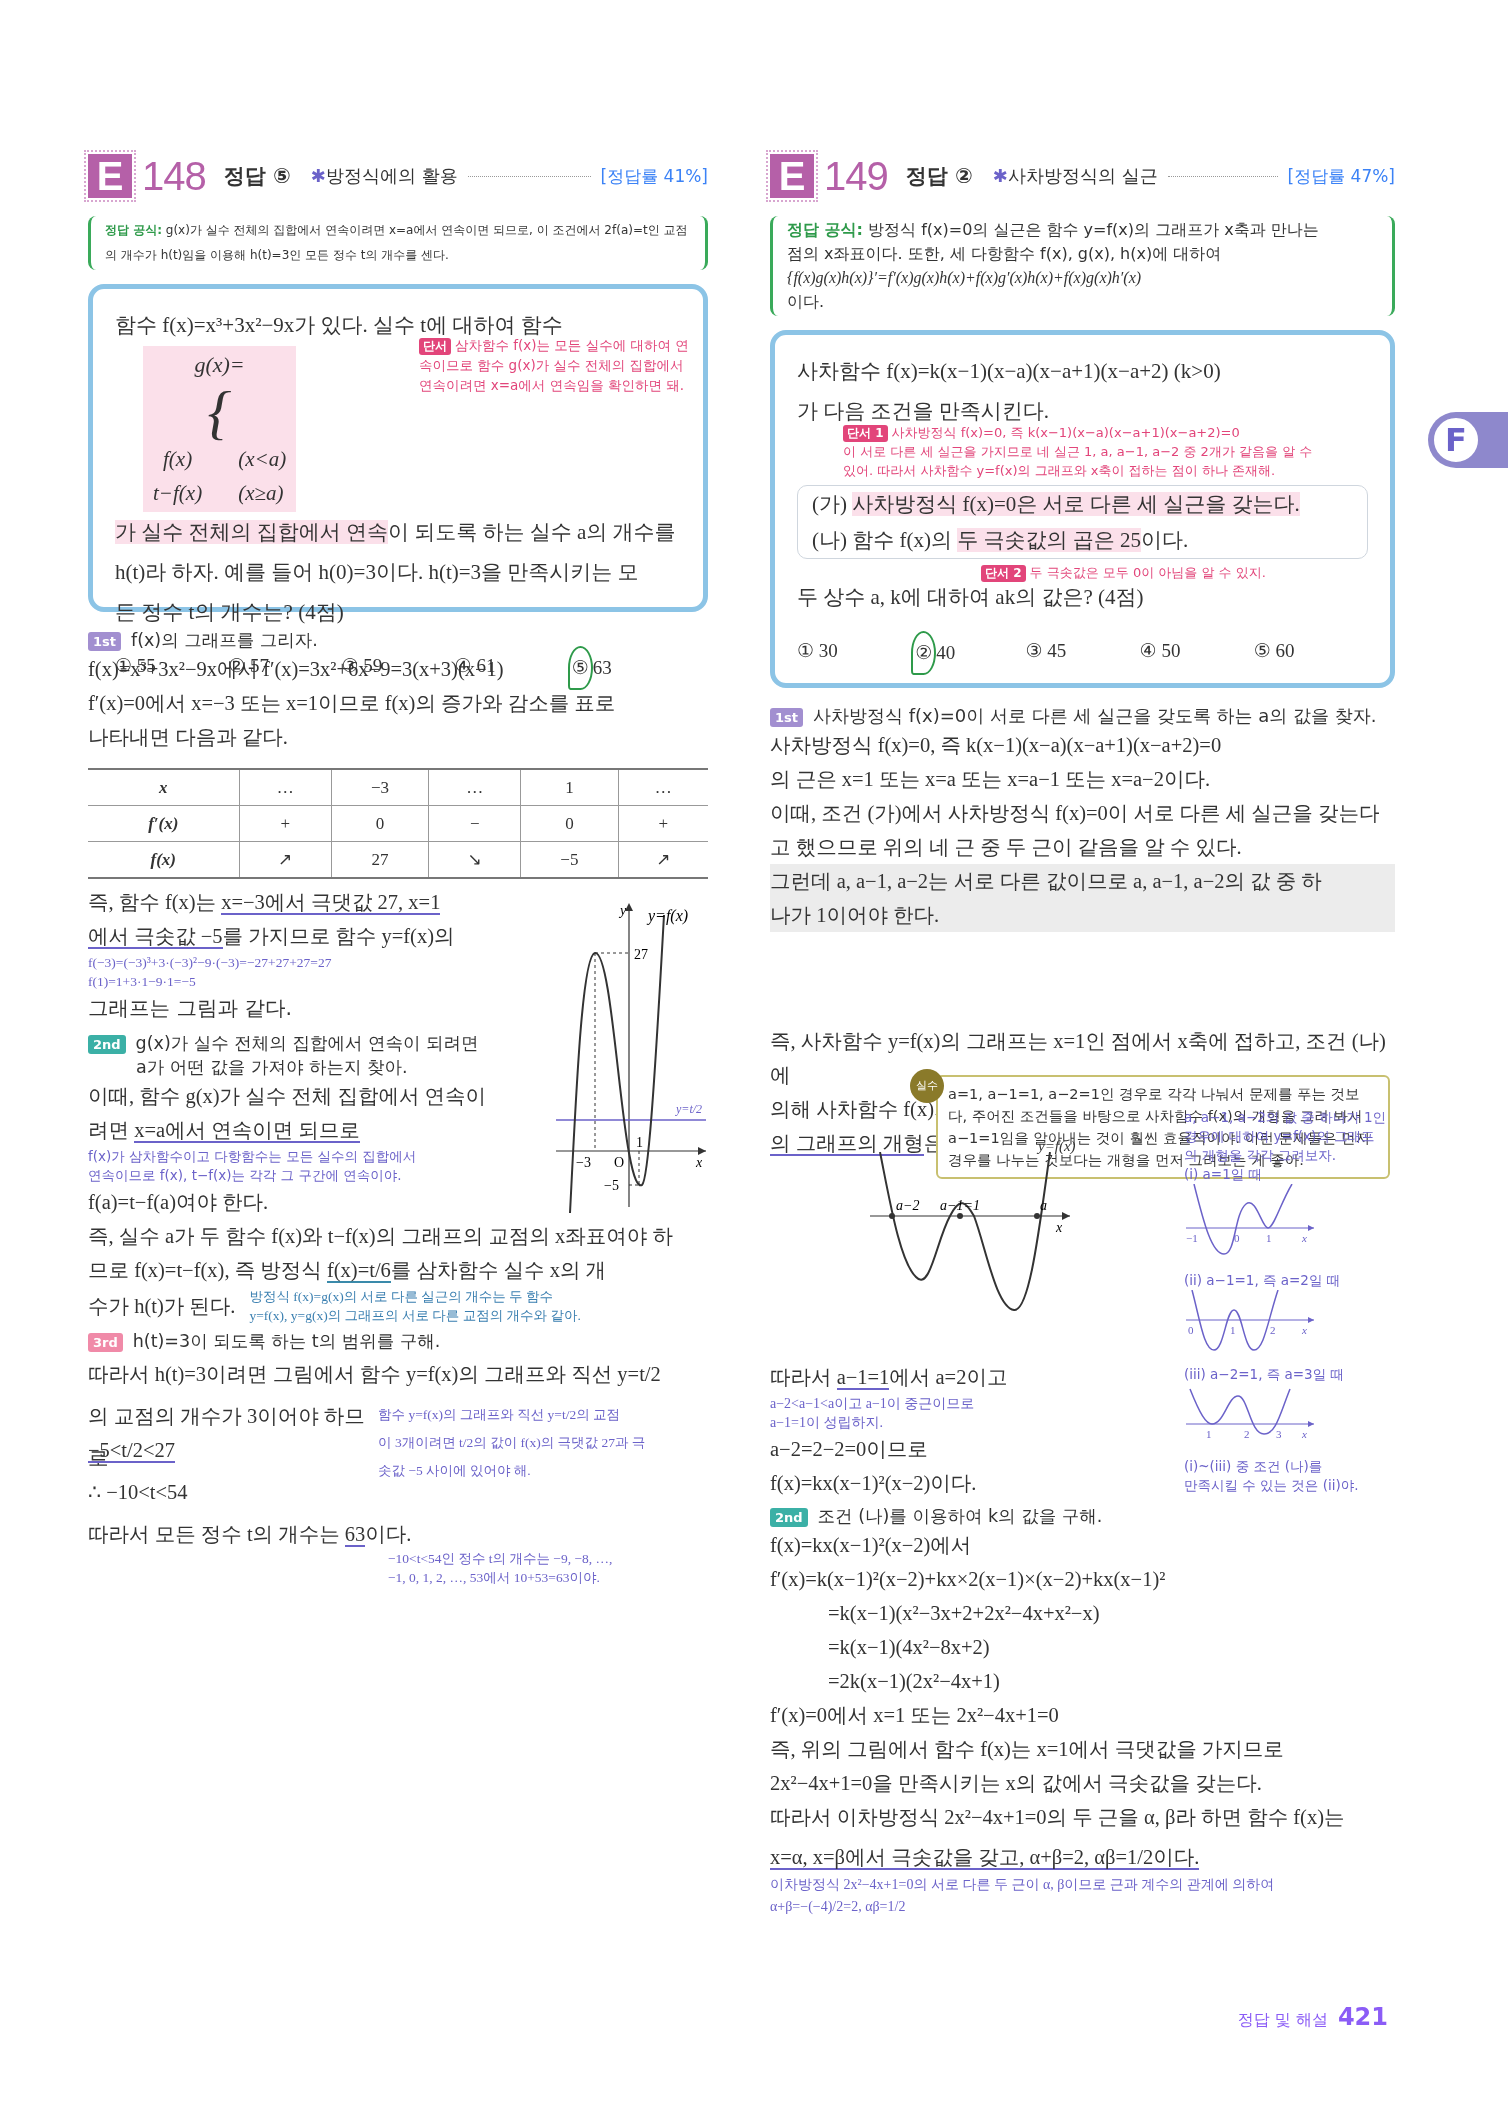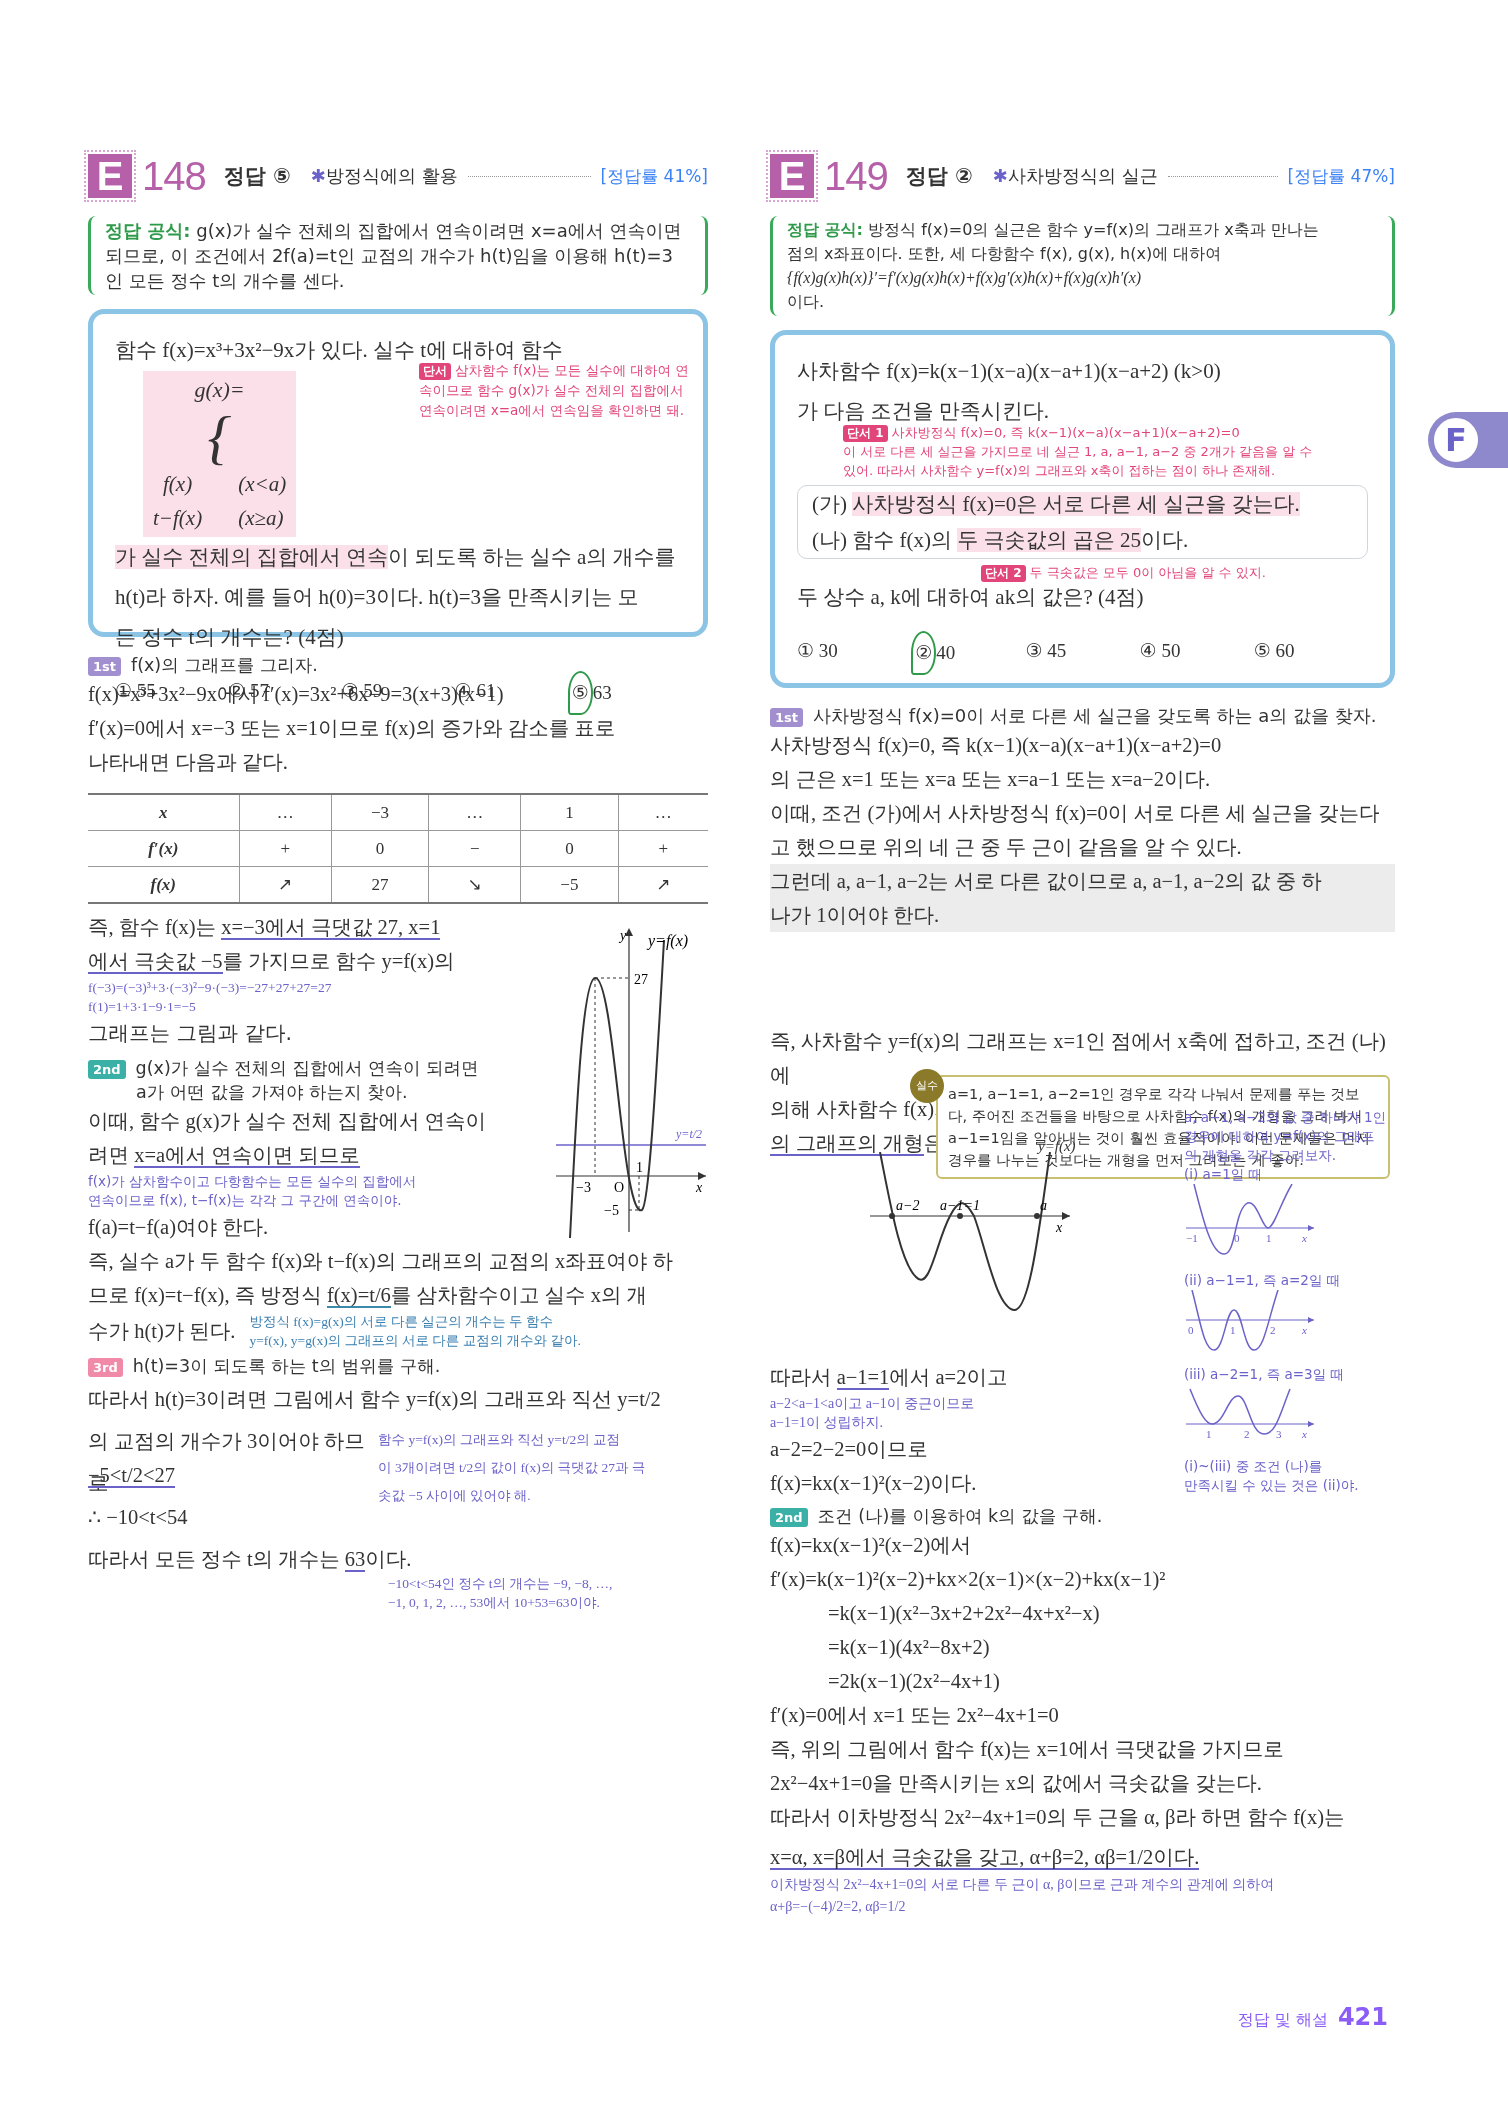--- a/index.html
+++ b/index.html
@@ -10,21 +10,21 @@
   #colL{left:88px;}
   #colR{left:770px;width:625px;}
   .head{display:flex;align-items:center;height:52px;}
   .ebox{width:44px;height:44px;background:#b560a8;color:#fff;font-weight:bold;font-size:40px;line-height:44px;text-align:center;outline:2px dotted #d8a6d0;outline-offset:2px;font-family:"Liberation Sans",sans-serif;}
   .qnum{font-size:40px;color:#b560a8;margin-left:10px;font-family:"Liberation Sans",sans-serif;letter-spacing:-1px;}
   .ans{font-size:21px;font-weight:bold;margin-left:18px;color:#333;}
   .topic{font-size:18px;margin-left:20px;color:#333;}
   .topic .star{color:#6b62c9;}
   .dots{flex:1;border-bottom:1.5px dotted #999;margin:0 10px;height:0;align-self:center;}
   .rate{font-size:17px;color:#3b82f6;}
-  .formula{position:relative;margin-top:14px;padding:2px 14px;font-size:18px;line-height:25px;border-left:3px solid #3aaa5a;border-right:3px solid #3aaa5a;border-radius:8px;}
+  .formula{position:relative;margin-top:14px;padding:2px 14px;font-size:12px;line-height:25px;border-left:3px solid #3aaa5a;border-right:3px solid #3aaa5a;border-radius:8px;}
   .formula .lbl{color:#2e9a4a;font-weight:bold;}
   .problem{margin-top:14px;border:5px solid #8cc4e6;border-radius:16px;padding:16px 22px 14px;font-size:21px;line-height:40px;position:relative;background:#fff;}
   .pinkhl{background:#fbe0ea;flex-direction:column;}
   .hint{position:absolute;color:#e2457a;font-size:13.5px;line-height:20px;}
   .hintbadge{display:inline-block;background:#e2457a;color:#fff;font-weight:bold;font-size:12px;padding:0 4px;border-radius:3px;line-height:17px;margin-right:4px;}
   .choices{display:flex;margin-top:14px;font-size:19px;}
   .choices span{flex:1;}
   .correct{display:inline-block;border:2px solid #2e9a4a;border-radius:50% 50% 50% 10%;padding:0 2px;}
   .step{font-size:17.5px;line-height:24px;margin-top:16px;}
   .stepbadge{display:inline-block;color:#fff;font-weight:bold;font-size:13px;padding:0 5px;border-radius:3px;margin-right:10px;line-height:19px;}
@@ -175,21 +175,21 @@
       <text x="120" y="218" font-size="12" fill="#6b62c9" font-style="italic">y=t/2</text>
       <text x="80" y="252" font-size="14">1</text>
       <text x="20" y="272" font-size="14">−3</text>
       <text x="58" y="272" font-size="14">O</text>
       <text x="140" y="272" font-size="14" font-style="italic">x</text>
       <text x="48" y="295" font-size="14">−5</text>
     </svg>
 
     <div class="txt serif">
       <div>즉, 실수 a가 두 함수 f(x)와 t−f(x)의 그래프의 교점의 x좌표여야 하</div>
-      <div><span>므로 f(x)=t−f(x), 즉 방정식 </span><span class="ul" style="border-color:#3a8aaa">f(x)=t/6</span><span>를 삼차함수이고 실수 x의 개</span></div>
+      <div><span>므로 f(x)=t−f(x), 즉 방정식 </span><span class="ul" style="border-color:#3a8aaa">f(x)=t/6</span><span>를 삼차함수 실수 x의 개</span></div>
       <div style="display:flex;align-items:center;">
           <span>수가 h(t)가 된다.</span>
         <span class="note" style="color:#3a7fb0;margin-left:14px;"><span>방정식 f(x)=g(x)의 서로 다른 실근의 개수는 두 함수</span><br><span>y=f(x), y=g(x)의 그래프의 서로 다른 교점의 개수와 같아.</span></span>
       </div>
     </div>
 
     <div class="step" style="margin-top:4px;">
       <span class="stepbadge s3">3rd</span><span>h(t)=3이 되도록 하는 t의 범위를 구해.</span>
     </div>
     <div class="txt serif" style="line-height:42px;">

